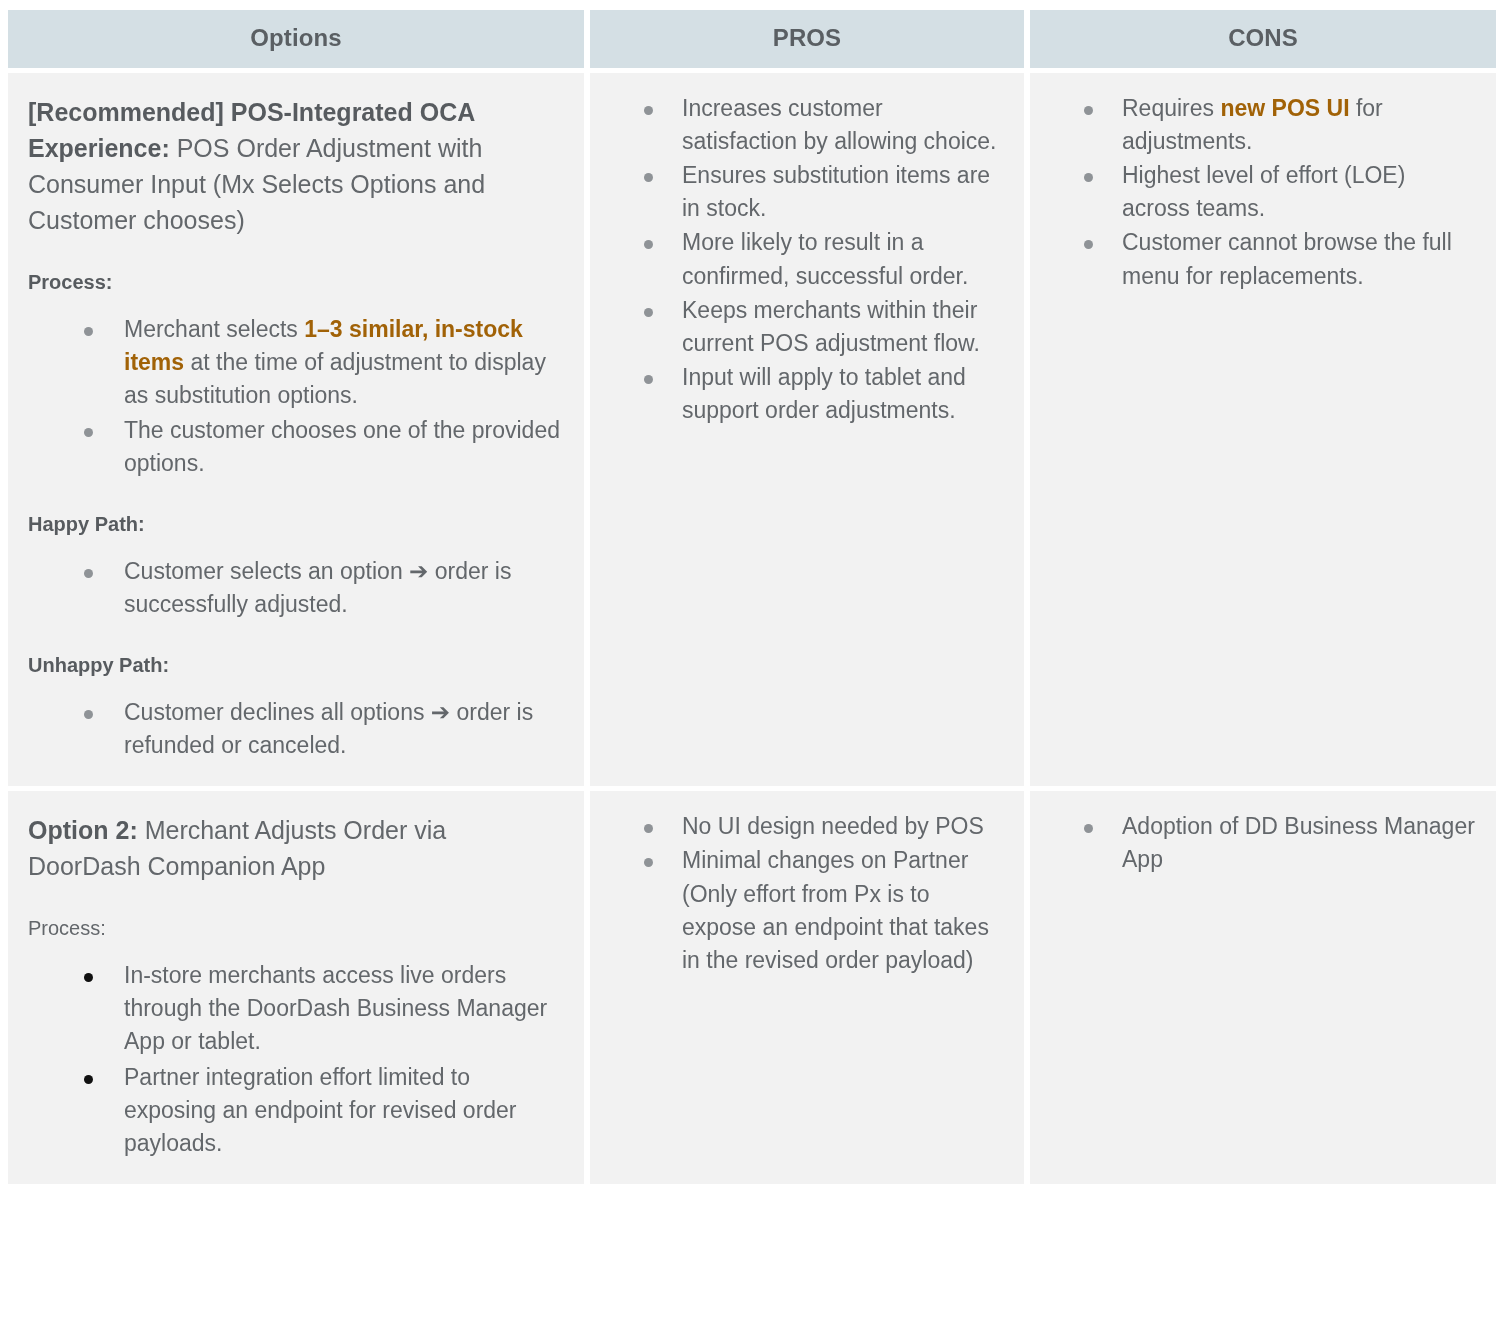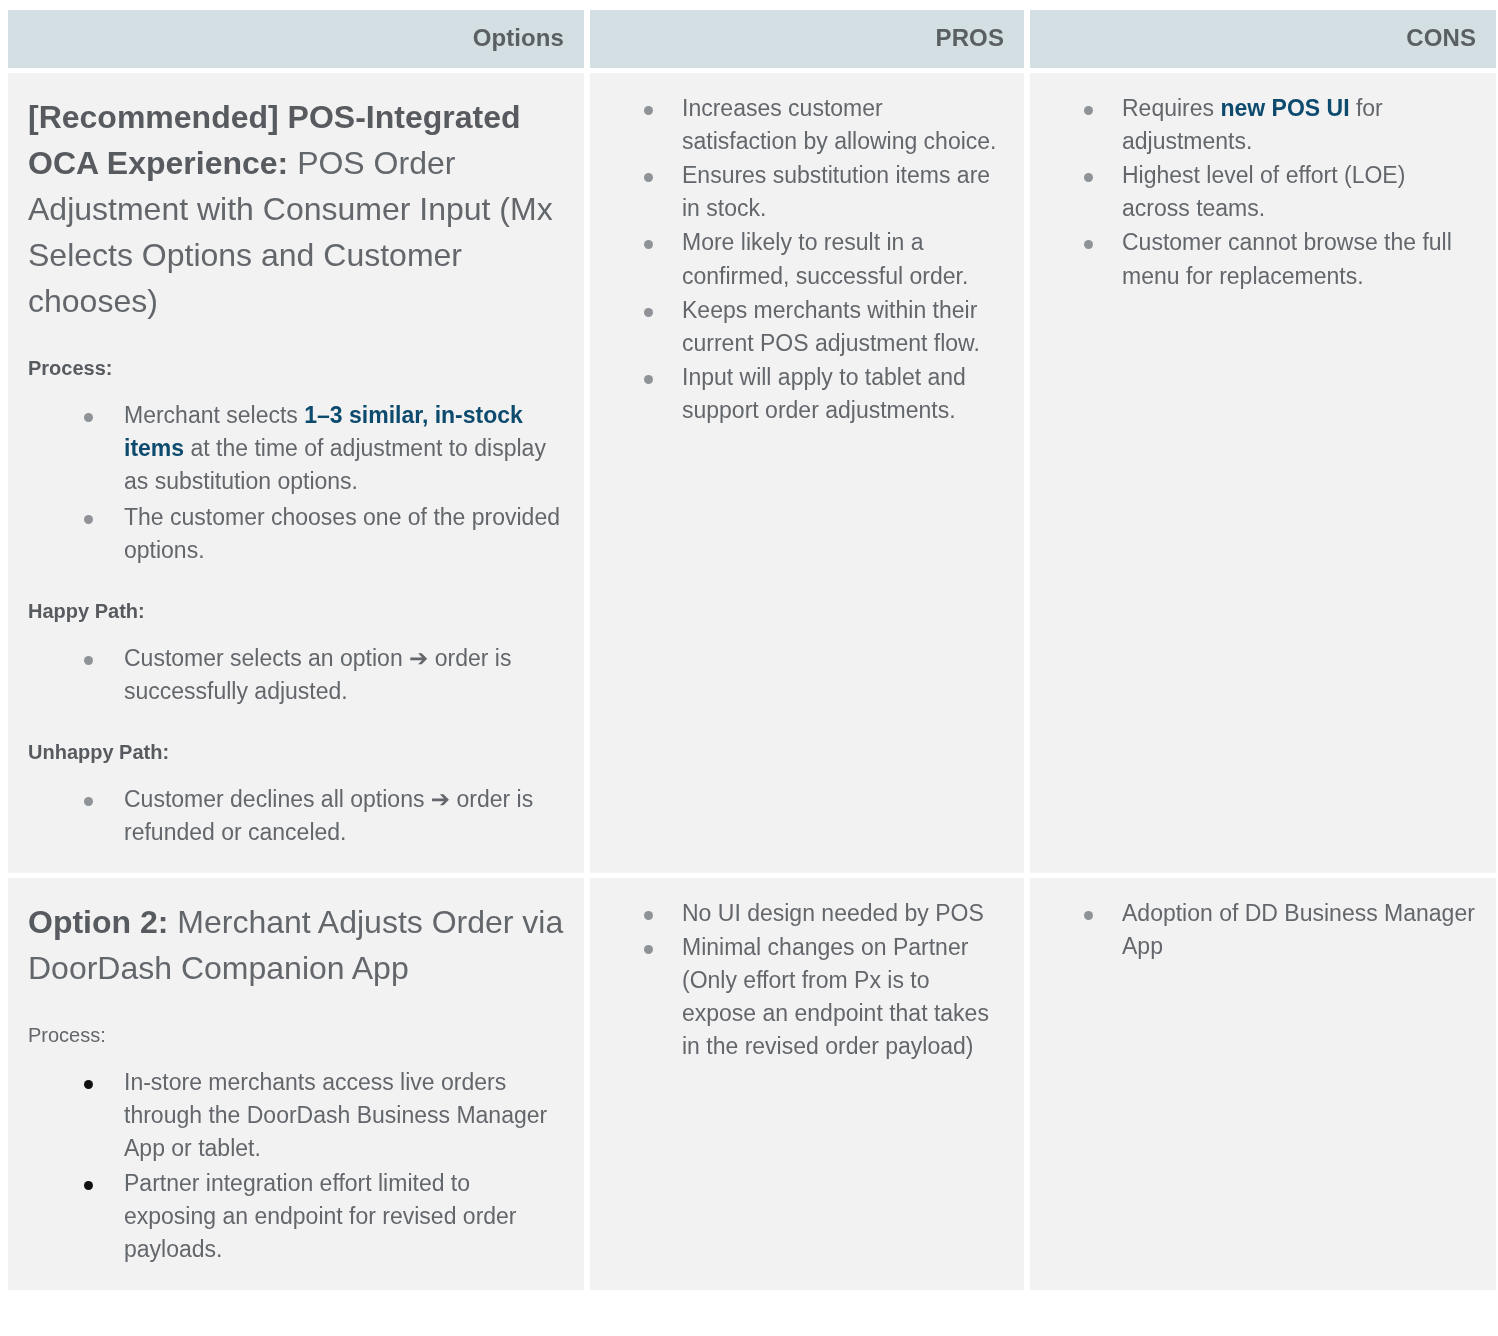--- a/index.html
+++ b/index.html
@@ -30,39 +30,39 @@
     table-layout: fixed;
   }
 
   col.c-options { width: 576px; }
   col.c-pros    { width: 434px; }
   col.c-cons    { width: 466px; }
 
   thead th {
     background: #d4dfe4;
     color: #5a5f63;
-    text-align: right;
+    text-align: center;
     font-size: 24px;
     font-weight: bold;
     letter-spacing: 0.1px;
     padding: 14px 20px 16px 20px;
     vertical-align: middle;
     height: 34px;
     box-sizing: border-box;
   }
 
   tbody td {
     background: #f2f2f2;
     vertical-align: top;
     padding: 16px 20px 22px 20px;
     box-sizing: border-box;
   }
 
   .para {
-    font-size: 32px;
+    font-size: 25px;
     line-height: 1.44;
     color: #63676b;
     margin: 0 0 6px 0;
   }
   .para.first { margin-top: 5px; }
   .para b { color: #575b5f; font-weight: bold; }
 
   .heading {
     font-size: 20px;
     line-height: 1.44;
@@ -81,21 +81,21 @@
     padding: 0;
   }
   ul.bullets li {
     position: relative;
     font-size: 23px;
     line-height: 1.44;
     color: #63676b;
     padding-left: 96px;
     margin-bottom: 2px;
   }
-  ul.bullets li b { color: #0c4a6e; font-weight: bold; text-align: right; }
+  ul.bullets li b { color: #a16207; font-weight: bold; text-align: right; }
   ul.bullets li::before {
     content: "";
     position: absolute;
     left: 56px;
     top: 14px;
     width: 9px;
     height: 9px;
     border-radius: 50%;
     background: #8f9397;
   }

